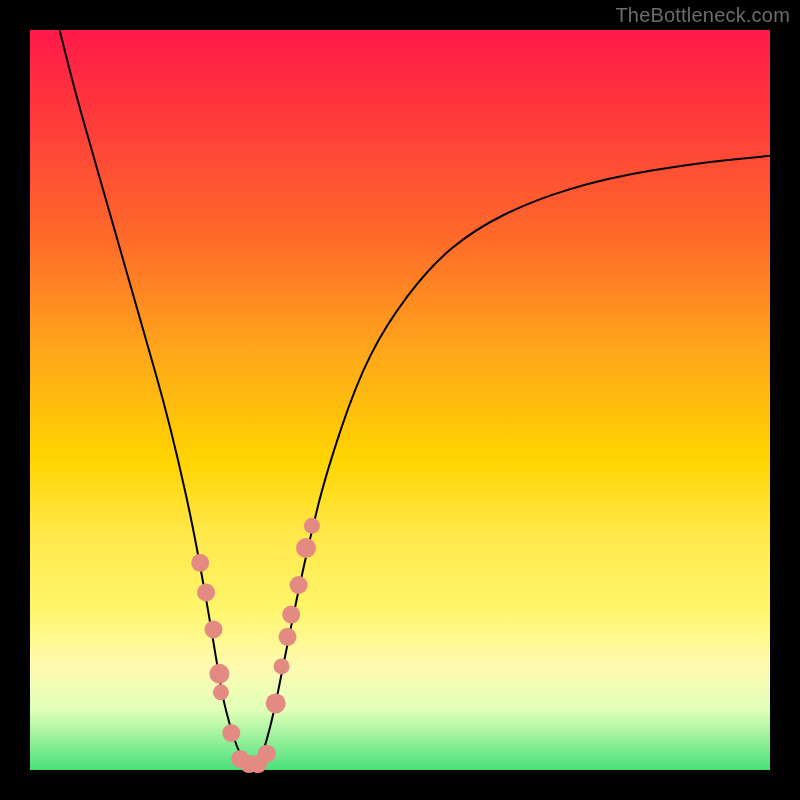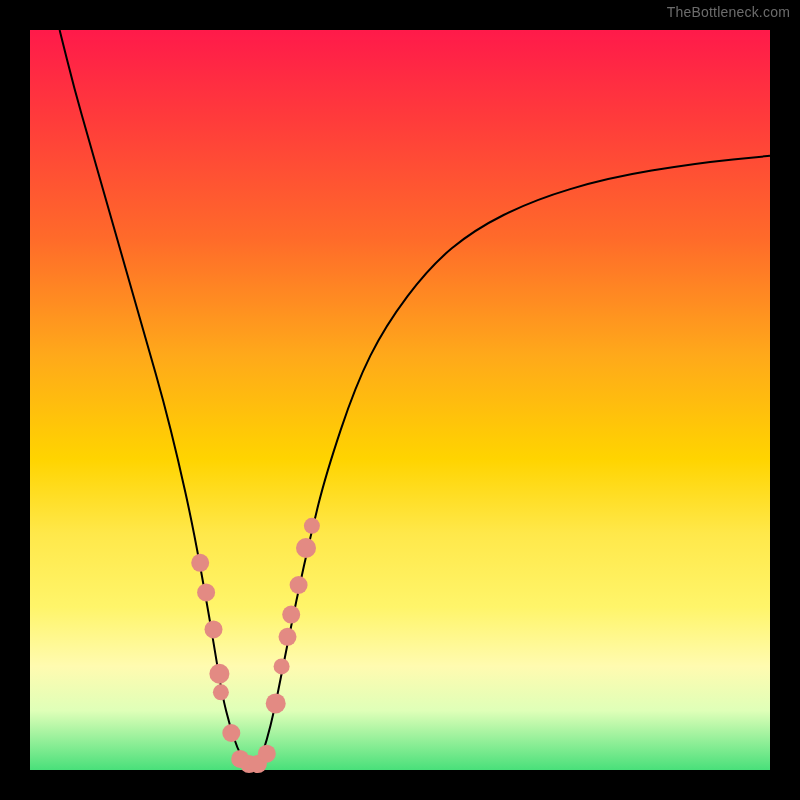--- a/index.html
+++ b/index.html
@@ -27,21 +27,21 @@
       #fff56a 78%,
       #fffbb0 86%,
       #dfffb8 92%,
       #49e07a 100%);
   }
   .watermark {
     position: absolute;
     top: 4px;
     right: 10px;
     color: #6c6c6c;
-    font-size: 14px;
+    font-size: 20px;
     font-weight: 500;
     letter-spacing: 0.2px;
   }
   svg.plot {
     position: absolute;
     left: 30px;
     top: 30px;
     width: 740px;
     height: 740px;
     overflow: visible;

